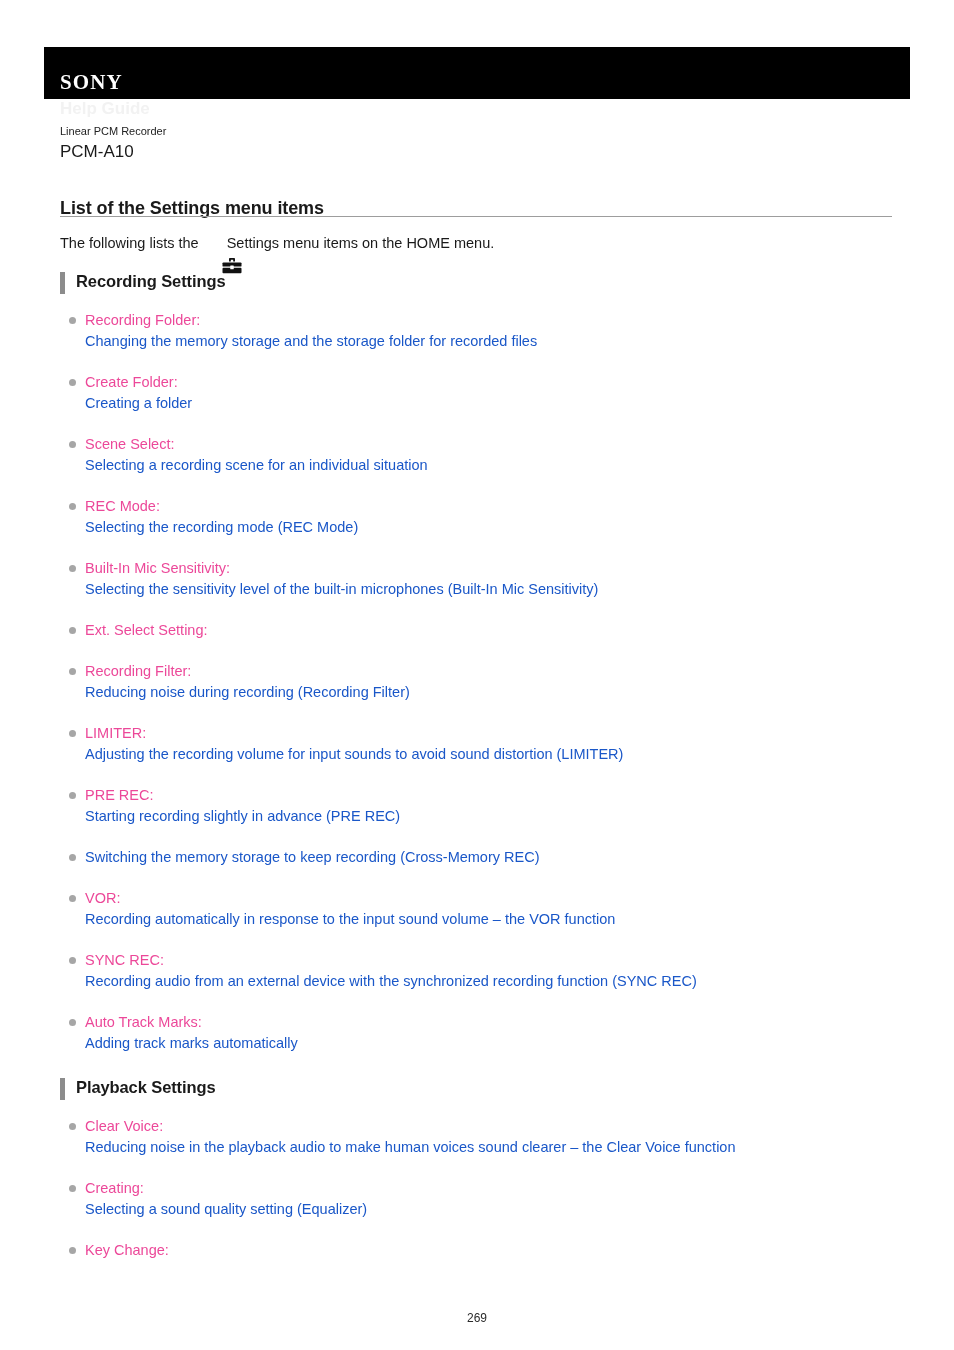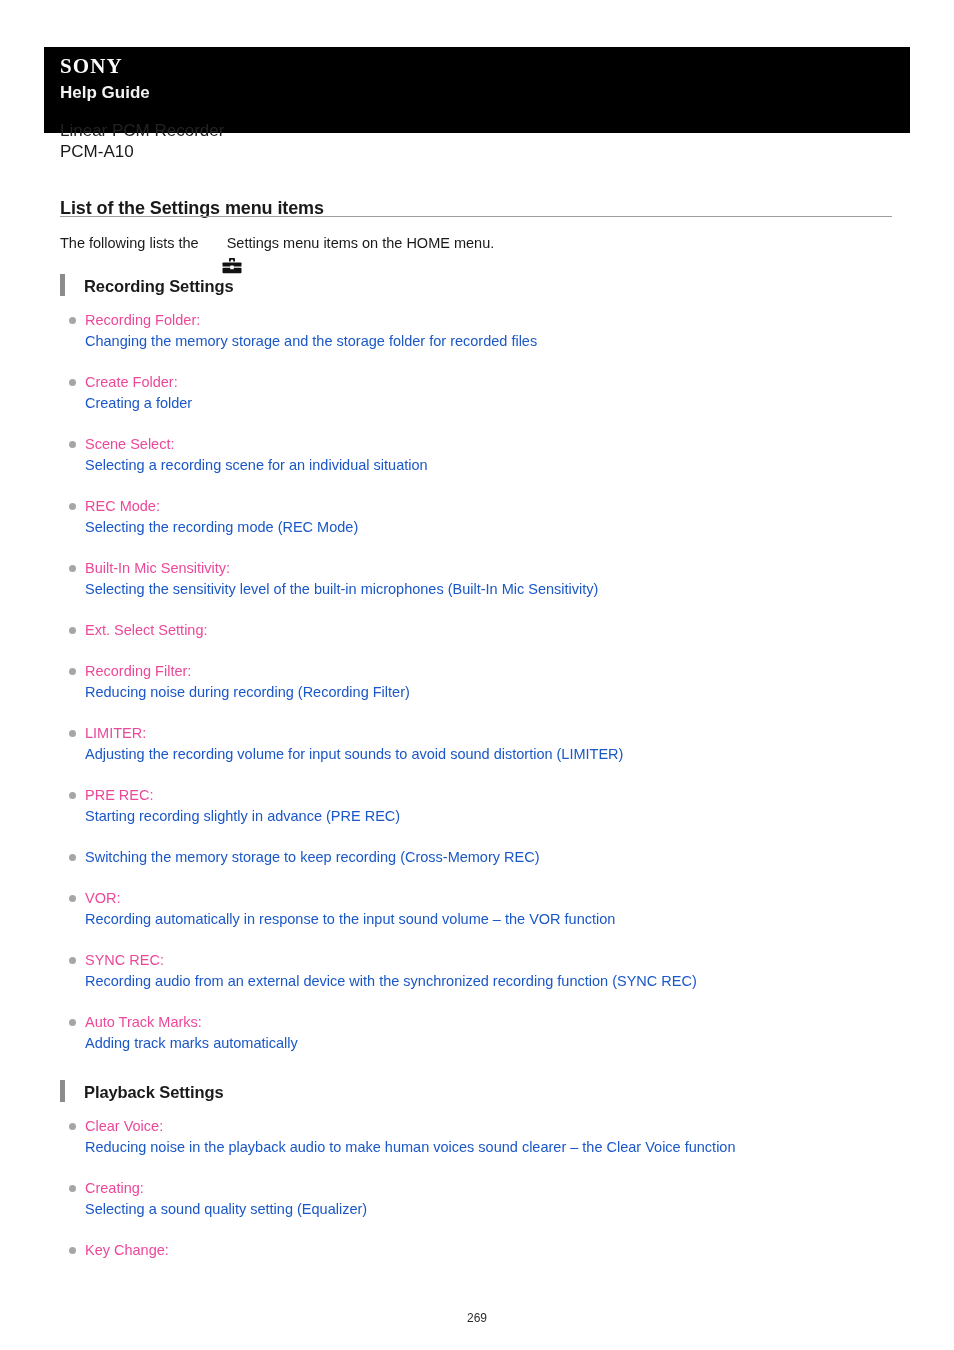--- a/index.html
+++ b/index.html
@@ -15,24 +15,24 @@
     color: #1a1a1a;
     -webkit-font-smoothing: antialiased;
   }
 
   
   .masthead {
     position: absolute;
     left: 44px;
     top: 47px;
     width: 866px;
-    height: 86px;
+    height: 52px;
     background: #000000;
     box-sizing: border-box;
-    padding: 7px 0 0 16px;
+    padding: 23px 0 0 16px;
   }
   .sony-logo {
     font-family: "Liberation Serif", "DejaVu Serif", serif;
     color: #ffffff;
     font-size: 21px;
     font-weight: bold;
     letter-spacing: 1.1px;
     line-height: 24px;
   }
   .help-guide {
@@ -44,21 +44,21 @@
   }
 
   
   .product {
     position: absolute;
     left: 60px;
     top: 123px;
     width: 800px;
   }
   .product-category {
-    font-size: 17px;
+    font-size: 11px;
     color: #222222;
     line-height: 16px;
   }
   .product-model {
     font-size: 17px;
     color: #1a1a1a;
     line-height: 23px;
     margin-top: 1px;
   }
 
@@ -105,24 +105,23 @@
   
   .content {
     position: absolute;
     left: 60px;
     top: 272px;
     width: 840px;
   }
 
   .section-heading {
     display: flex;
-    align-items: flex-end;
+    align-items: flex-start;
     margin: 0 0 14px 0;
     height: 24px;
-    gap: 8px;
   }
   .section-bar {
     width: 5px;
     height: 22px;
     background: #8c8c8c;
     margin-right: 11px;
     flex: 0 0 auto;
   }
   .section-title {
     font-size: 16.5px;

